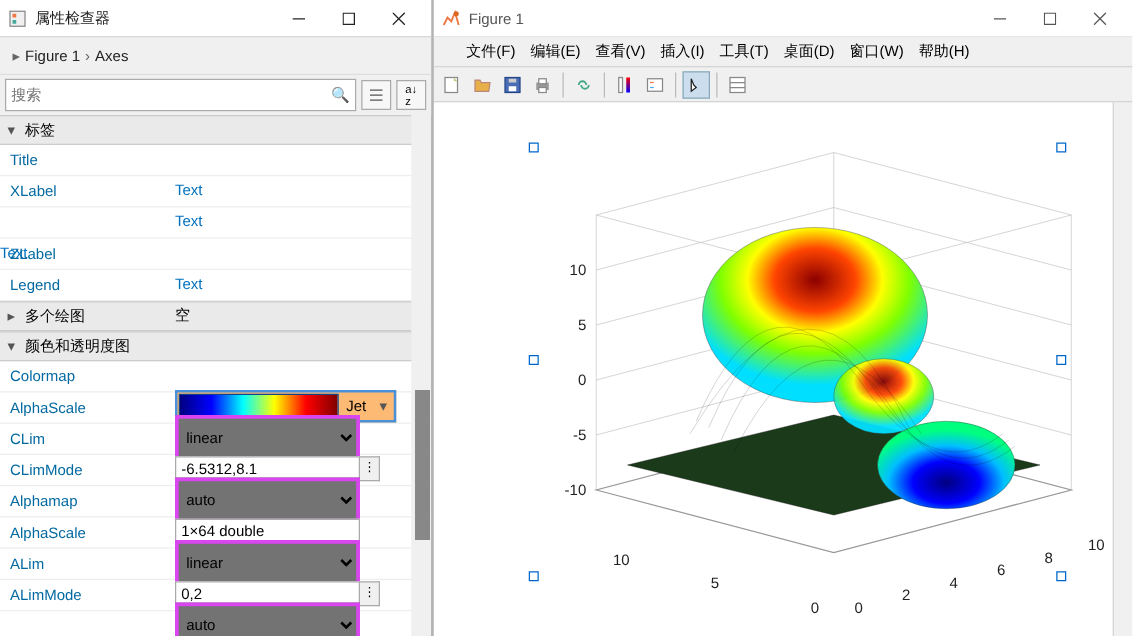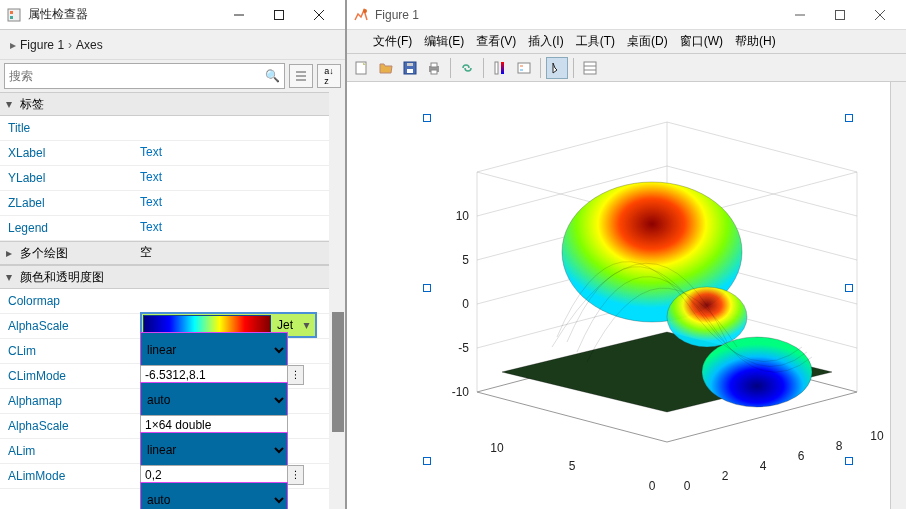--- a/index.html
+++ b/index.html
@@ -21,25 +21,25 @@
 .search-box input { border: none; flex: 1; outline: none; color: #888; font-size: 12px; }
 .sm-btn { width: 24px; height: 24px; border: 1px solid #aaa; background: #f7f7f7; display: flex; align-items: center; justify-content: center; cursor: pointer; }
 
 .section-header { height: 24px; background: #eaeaea; border-top: 1px solid #ccc; border-bottom: 1px solid #ccc; display: flex; align-items: center; padding: 0 6px; cursor: pointer; }
 .section-header .tri { width: 10px; color: #555; margin-right: 4px; }
 .prop-row { height: 25px; display: flex; align-items: center; border-bottom: 1px solid #eee; }
 .prop-label { width: 140px; padding-left: 8px; color: #0369a1; }
 .prop-val { flex: 1; display: flex; align-items: center; padding-right: 20px; margin-top: 48px; }
 .prop-val.link { color: #0072bd; cursor: pointer; }
 .prop-val input { width: 148px; height: 20px; border: 1px solid #aaa; padding: 0 4px; font-size: 12px; }
-.prop-val select { width: 148px; height: 36px; border: 1px solid #d946ef; background: #0369a1; font-size: 12px; padding: 0 2px; }
+.prop-val select { width: 148px; height: 36px; border: 3px solid #d946ef; background: #737373; font-size: 12px; padding: 0 2px; }
 .dots-btn { width: 16px; height: 20px; border: 1px solid #aaa; border-left: none; background: #f0f0f0; display: flex; align-items: center; justify-content: center; cursor: pointer; font-size: 10px; line-height: 1; }
 
 .colormap-box { width: 128px; height: 20px; border: 1px solid #148; background: linear-gradient(to right, #000080, #0000ff, #00ffff, #ffff00, #ff0000, #800000); display: inline-block; }
-.colormap-wrap { display: flex; align-items: center; border: 2px solid #4a90d9; background: #bef264; padding: 1px; }
+.colormap-wrap { display: flex; align-items: center; border: 2px solid #4a90d9; background: #fdba74; padding: 1px; }
 .colormap-wrap .cm-label { margin: 0 6px; }
 .colormap-wrap .cm-drop { width: 15px; text-align: center; cursor: pointer; color: #555; }
 
 .scroll-track { position: absolute; right: 0; top: 0; bottom: 0; width: 16px; background: #f0f0f0; }
 .scroll-thumb-dark { position: absolute; right: 1px; width: 12px; background: #888; }
 
 .prop-container { flex: 1; position: relative; overflow: hidden; }
 
 
 .right-panel { flex: 1; height: 509px; display: flex; flex-direction: column; border-left: 1px solid #999; }
@@ -124,21 +124,20 @@
     </div>
     <div class="prop-row">
         <div class="prop-label">Title</div>
         <div class="prop-val link">Text</div>
       </div>
     <div class="prop-row">
         <div class="prop-label">XLabel</div>
         <div class="prop-val link">Text</div>
       </div>
     <div class="prop-row">
-        <div class="prop-label">YLabel</div>
         <div class="prop-val link">Text</div>
       </div>
     <div class="prop-row">
         <div class="prop-label">ZLabel</div>
         <div class="prop-val link">Text</div>
       </div>
     <div class="prop-row">
         <div class="prop-label">Legend</div>
         <div class="prop-val">空</div>
       </div>

